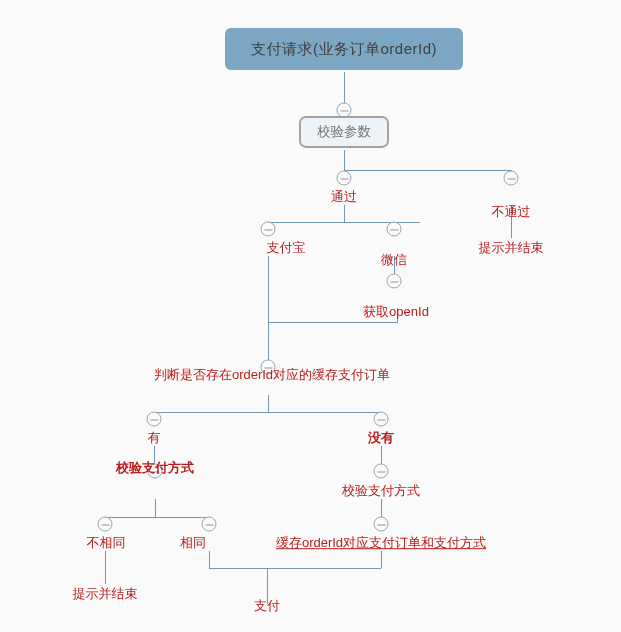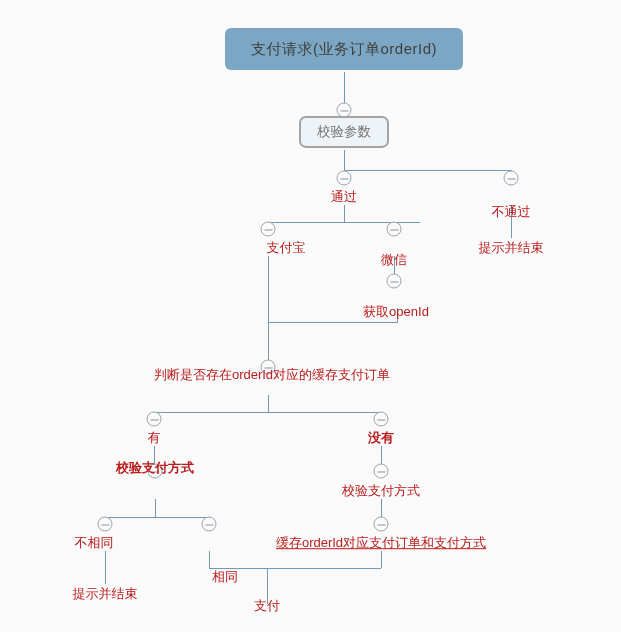--- a/index.html
+++ b/index.html
@@ -123,21 +123,21 @@
       <div class="node node-plain" style="left: 272px; top: 375px;">判断是否存在orderId对应的缓存支付订单</div>
       <div class="toggle" style="left: 154px; top: 419px;"></div>
       <div class="node node-plain" style="left: 154px; top: 438px;">有</div>
       <div class="toggle" style="left: 381px; top: 419px;"></div>
       <div class="node node-plain" style="left: 381px; top: 438px; font-weight: bold;">没有</div>
       <div class="toggle" style="left: 155px; top: 471px;"></div>
       <div class="node node-plain" style="left: 155px; top: 468px; font-weight: bold;">校验支付方式</div>
       <div class="toggle" style="left: 381px; top: 471px;"></div>
       <div class="node node-plain" style="left: 381px; top: 491px;">校验支付方式</div>
       <div class="toggle" style="left: 105px; top: 524px;"></div>
-      <div class="node node-plain" style="left: 94px; top: 543px;">不相同</div>
+      <div class="node node-plain" style="left: 106px; top: 543px;">不相同</div>
       <div class="toggle" style="left: 209px; top: 524px;"></div>
-      <div class="node node-plain" style="left: 225px; top: 543px; margin-top: 34px;">相同</div>
+      <div class="node node-plain" style="left: 193px; top: 543px;">相同</div>
       <div class="toggle" style="left: 381px; top: 524px;"></div>
       <div class="node node-plain" style="left: 381px; top: 543px; text-decoration: underline;">缓存orderId对应支付订单和支付方式</div>
       <div class="node node-plain" style="left: 105px; top: 594px;">提示并结束</div>
       <div class="node node-plain" style="left: 267px; top: 606px;">支付</div>
     </div>
 </div>
 
 </body></html>

